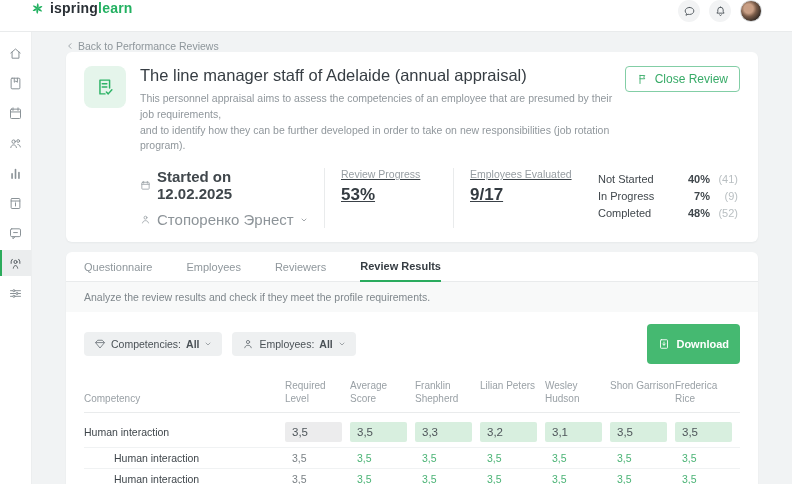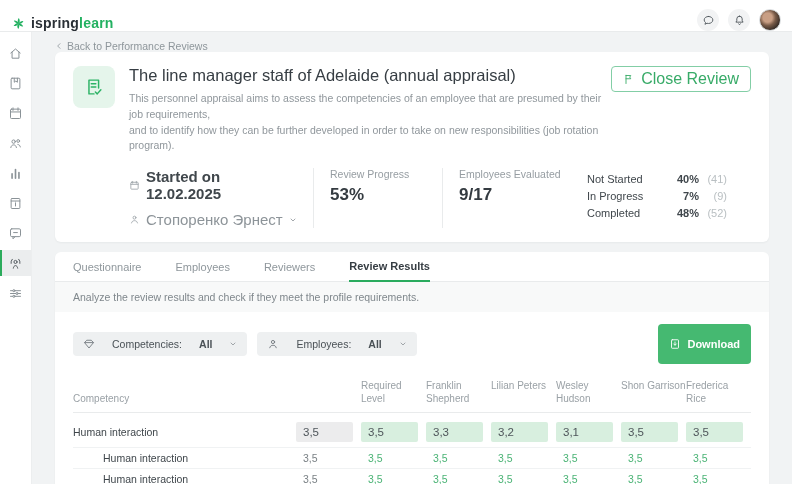--- a/index.html
+++ b/index.html
@@ -2,84 +2,84 @@
 <html><head>
 <meta charset="utf-8">
 <style>
   * { margin:0; padding:0; box-sizing:border-box; }
   html,body { width:792px; height:484px; overflow:hidden; background:#f1f3f4;
     font-family:"Liberation Sans", sans-serif; color:#3a4147; }
   svg { display:block; }
 
   
   .topbar { height:32px; background:#fff; border-bottom:1px solid #e9ebec;
-    display:flex; align-items:flex-end; padding:0 11px; }
+    display:flex; align-items:flex-start; padding:0 30px; }
   .logo { display:flex; align-items:center; gap:5px; }
   .logo-text { font-size:14px; font-weight:700; letter-spacing:.2px; }
   .logo-dark { color:#2a3036; }
   .logo-green { color:#23b161; }
   .topbar-right { margin-left:auto; display:flex; align-items:center; gap:9px; }
   .round-btn { width:22px; height:22px; border-radius:50%; background:#f2f3f4;
     display:flex; align-items:center; justify-content:center; color:#4e565b; cursor:pointer; }
   .avatar { width:22px; height:22px; border-radius:50%;
     background:radial-gradient(circle at 38% 38%, #c99f85 0 26%, #7a5c49 45%, #2c2521 78%);
     border:1px solid #d9dcde; }
 
   
   .layout { display:flex; height:452px; }
   .sidebar { width:32px; background:#fff; padding-top:8px; display:flex;
     flex-direction:column; align-items:stretch; gap:4px; border-right:1px solid #eceeef; }
   .side-item { height:26px; display:flex; align-items:center; justify-content:center;
     color:#8a9297; cursor:pointer; }
   .side-item.active { background:#ebedee; color:#565d62; box-shadow:inset 2px 0 0 #2bab5c; }
-  .main { flex:1; padding:0 23px; overflow:hidden; }
+  .main { flex:1; padding:0 34px; overflow:hidden; }
 
   .breadcrumb { margin-top:8px; display:flex; align-items:center; gap:4px;
     font-size:10.5px; color:#8e969b; cursor:pointer; width:max-content; }
 
   .card { background:#fff; border-radius:6px; box-shadow:0 1px 2px rgba(40,50,60,.05); }
 
   
   .card1 { margin-top:0; padding:14px 18px; }
   .review-head { display:flex; align-items:flex-start; }
   .review-icon-box { width:42px; height:42px; border-radius:8px; background:#e5f5eb;
     color:#2db366; display:flex; align-items:center; justify-content:center;
     margin-right:14px; flex:0 0 auto; }
   .review-title { font-size:16.5px; font-weight:500; color:#363d43; }
   .review-desc { margin-top:6px; font-size:10.5px; line-height:1.5; color:#90979c; }
   .close-btn { margin-left:auto; flex:0 0 auto; display:flex; align-items:center; gap:6px;
     height:26px; padding:0 11px; border:1px solid #83cea6; border-radius:4px;
-    background:#fff; color:#38ab68; font-size:16px; font-weight:500; cursor:pointer; }
+    background:#fff; color:#38ab68; font-size:12px; font-weight:500; cursor:pointer; }
 
   .stats { display:flex; margin-top:14px; margin-left:56px; align-items:flex-start; }
   .stat-col1 { width:168px; }
   .stat-line { display:flex; align-items:center; gap:6px; font-size:15px; }
   .stat-line.first { color:#40474c; font-weight:600; }
   .stat-line.second { color:#8d9499; margin-top:9px; cursor:pointer; }
   .stat-ico { color:#9aa1a6; }
   .vdiv { width:1px; background:#e9ebec; align-self:stretch; margin:0 16px; }
   .metric-label { font-size:10.5px; color:#969da2; }
   .metric-value { font-size:17px; font-weight:700; color:#343b41; margin-top:5px; }
-  .metric { width:96px; }
+  .metric { width:96px;text-decoration:underline; }
   .formcomp { margin-left:18px; }
   .fc-row { display:flex; font-size:11px; margin-top:5px; align-items:baseline; }
   .fc-label { width:78px; color:#40474c; }
   .fc-pct { width:34px; text-align:right; font-weight:700; color:#40474c; }
   .fc-count { width:28px; text-align:right; color:#b9bfc2; }
 
   
   .card2 { margin-top:10px; height:400px; overflow:hidden; }
   .tabs { display:flex; gap:34px; padding:0 18px; border-bottom:1px solid #e9ebec;
     height:30px; align-items:flex-end; }
   .tab { font-size:11px; color:#8f979c; padding-bottom:8px; cursor:pointer; }
   .tab.active { color:#363d43; font-weight:700; border-bottom:2.5px solid #2aab5e;
     margin-bottom:-1px;margin-top:22px; }
   .hint { background:#f8f9f9; padding:9px 18px; font-size:10.5px; color:#7f878c; }
   .filter-row { display:flex; align-items:center; padding:12px 18px 4px; }
-  .pill { display:flex; align-items:center; gap:17px; background:#eef0f1; border-radius:4px;
+  .pill { display:flex; align-items:center; gap:5px; background:#eef0f1; border-radius:4px;
     height:24px; padding:0 10px; font-size:10.5px; color:#4a5156; margin-right:10px; cursor:pointer; }
   .pill .val { font-weight:700; }
   .pill .chev, .stat-line .chev { color:#8b9297; }
   .download-btn { margin-left:auto; display:flex; align-items:center; gap:6px; height:40px;
     padding:0 11px; background:#45b971; border:none; border-radius:4px; color:#fff;
     font-size:11px; font-weight:700; cursor:pointer; }
 
   
   .tbl { padding:2px 18px 0; }
   .thead { display:flex; padding:9px 0 7px; border-bottom:1px solid #e9ebec; }
@@ -345,20 +345,21 @@
               </svg>
           </span>
           <span>Download</span>
         </button>
       </div>
 
       <div class="tbl">
         <div class="thead" id="thead">
             <div class="th c-label">Competency</div>
             <div class="th c-val">Required Level</div>
+            <div class="th c-val">Average Score</div>
             <div class="th c-val">Franklin Shepherd</div>
             <div class="th c-val">Lilian Peters</div>
             <div class="th c-val">Wesley Hudson</div>
             <div class="th c-val">Shon Garrison</div>
             <div class="th c-val">Frederica Rice</div>
           </div>
         <div id="tbody">
             <div class="trow group">
               <div class="cell-label">Human interaction</div>
               <div class="c-val">

